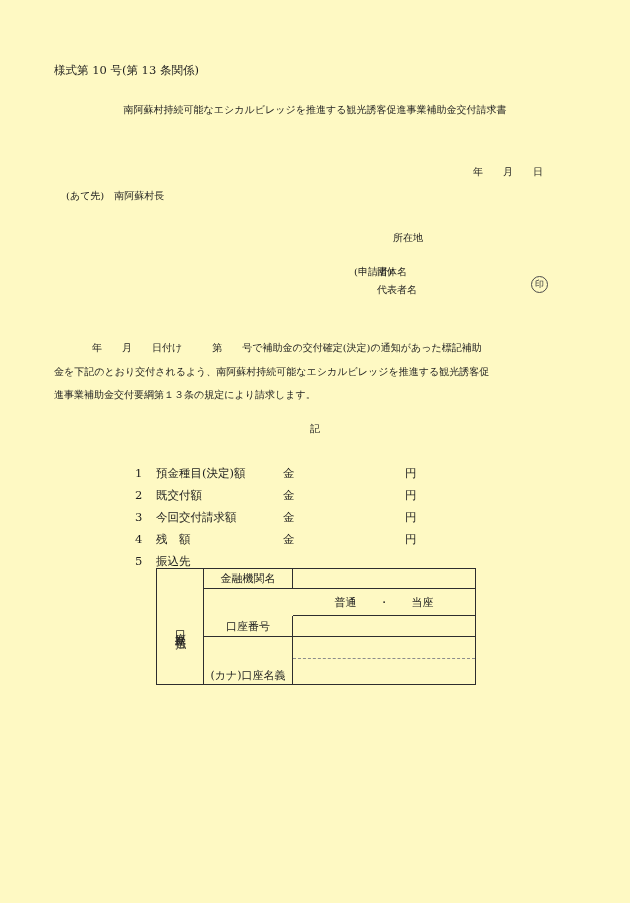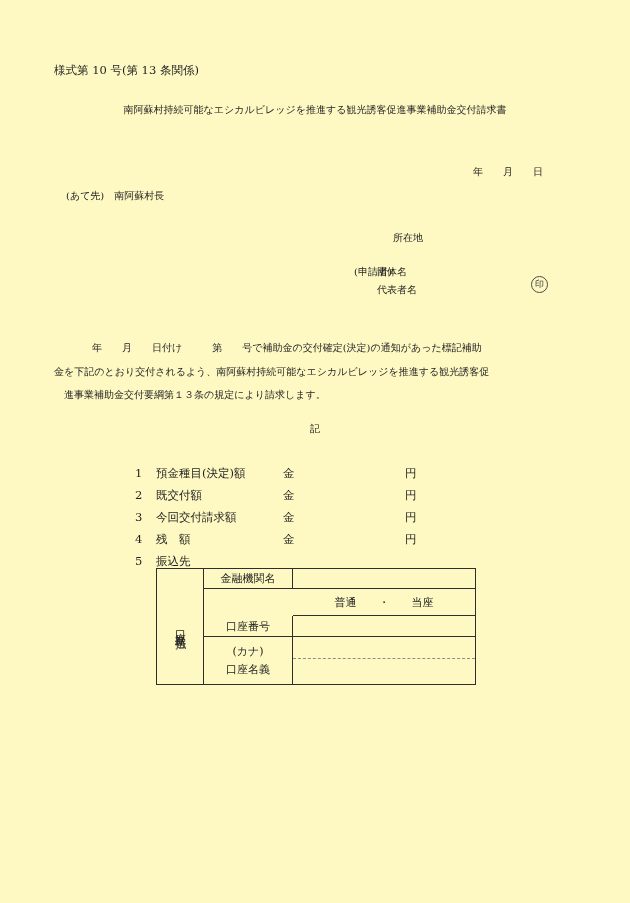--- a/index.html
+++ b/index.html
@@ -43,21 +43,21 @@
   }
   .bt-cell { display:flex; align-items:center; justify-content:center; position:relative; }
   .bt-rowheader {
     grid-column:1; grid-row:1 / 5;
     border-right:1px solid #2e2e2e;
   }
   .v-text { writing-mode:vertical-rl; text-orientation:upright; letter-spacing:2px; line-height:1; }
   .bt-label { grid-column:2; border-right:1px solid #2e2e2e; text-align:center; }
   .bt-value { grid-column:3;text-align:center; }
   .bt-hr { border-bottom:1px solid #2e2e2e; }
-  .bt-label-2line { flex-direction:column; line-height:1.55; }
+  .bt-label-2line { flex-direction:row; line-height:1.55;align-items:flex-end; }
   .kana-dash {
     position:absolute; left:0; right:0; top:21px;
     border-top:1px dashed #8d8d8d;
   }
 </style>
 </head>
 <body>
 
 <div class="page">
 
@@ -74,21 +74,21 @@
   <div class="abs fs12" style="left:377px; top:232px;margin-left:16px;">所在地</div>
   <div class="abs fs12" style="left:377px; top:266px;">団体名</div>
   <div class="abs fs12" style="left:377px; top:284px;">代表者名</div>
 
   <div class="seal">
     <span>印</span>
   </div>
 
   <div class="abs fs12" style="left:92px; top:342px;">年　　月　　日付け　　　第　　号で補助金の交付確定(決定)の通知があった標記補助</div>
   <div class="abs fs12" style="left:54px; top:366px;">金を下記のとおり交付されるよう、南阿蘇村持続可能なエシカルビレッジを推進する観光誘客促</div>
-  <div class="abs fs12" style="left:54px; top:389px;margin-left:10px;">進事業補助金交付要綱第１３条の規定により請求します。</div>
+  <div class="abs fs12" style="left:54px; top:389px;">進事業補助金交付要綱第１３条の規定により請求します。</div>
 
   <div class="abs fs12 centerline" style="top:423px;">記</div>
 
   <div class="item-row fs115" style="top:466px;">
     <span class="item-no">1</span>
     <span class="item-label">預金種目(決定)額</span>
     <span class="item-kin">金</span>
     <span class="item-yen">円</span>
   </div>
   <div class="item-row fs115" style="top:488px;">

